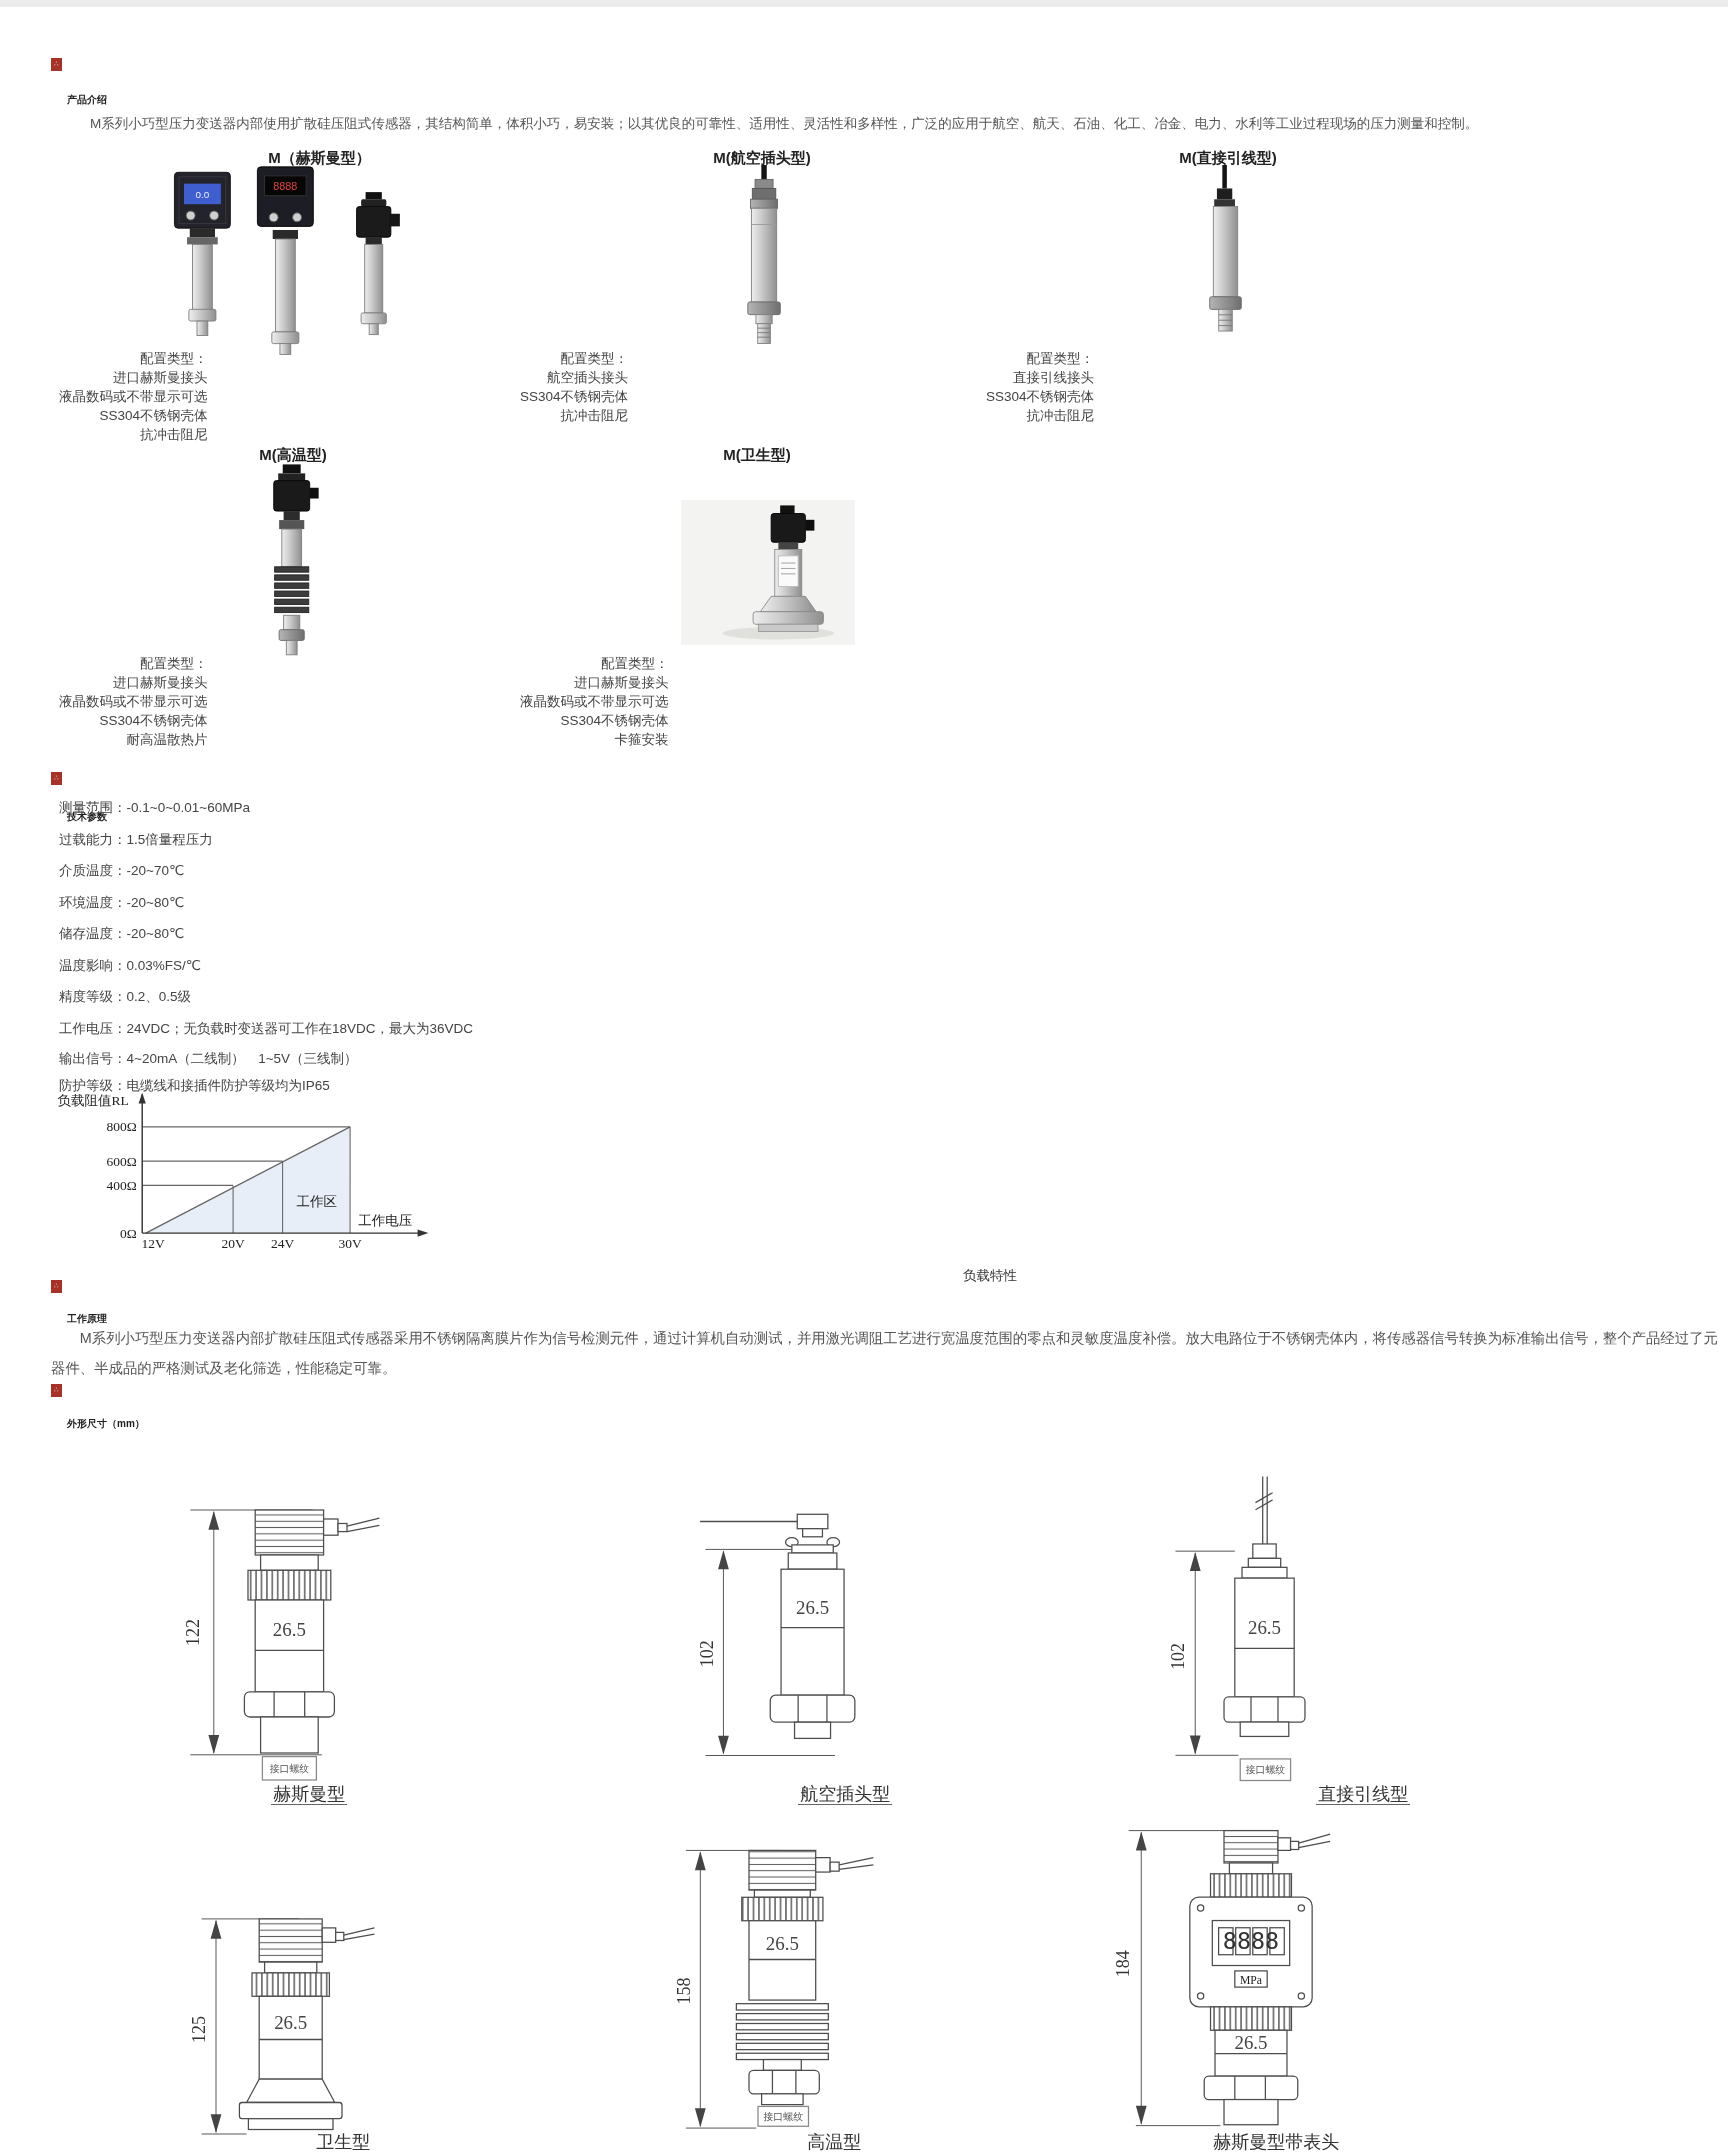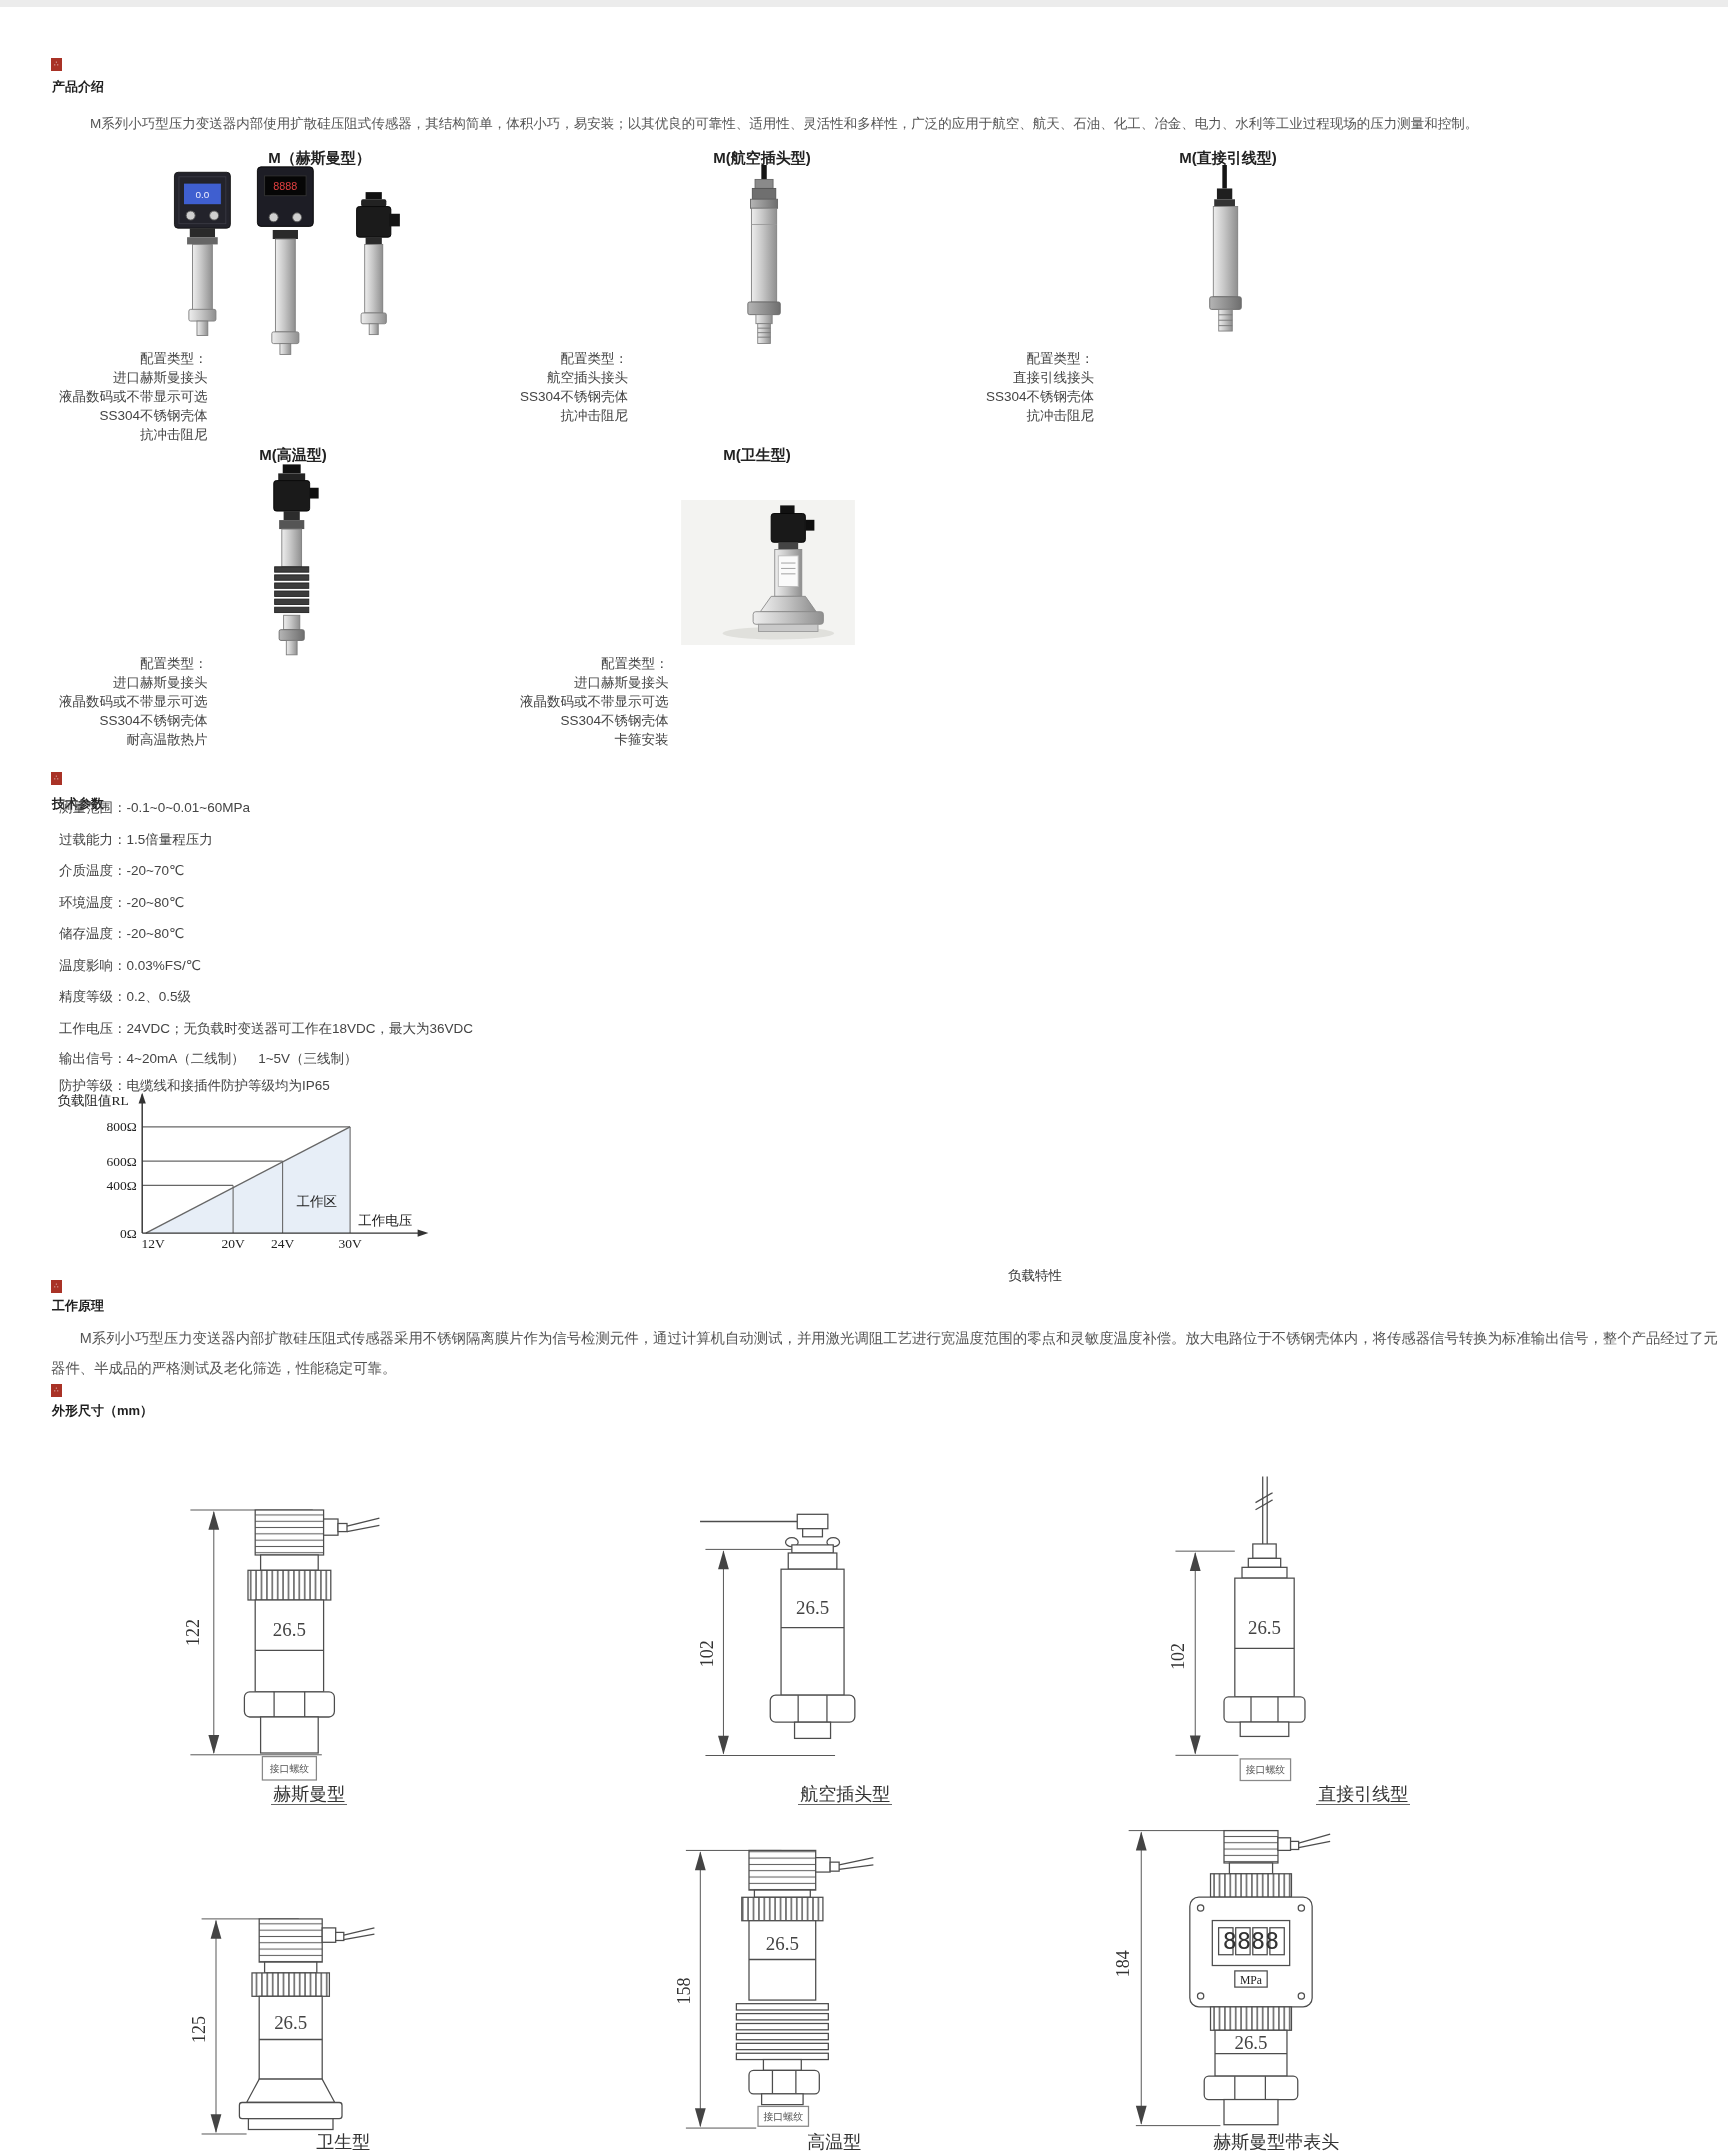--- a/index.html
+++ b/index.html
@@ -1,29 +1,29 @@
 <!DOCTYPE html>
 <html style="font-size:14.4px"><head>
 <meta charset="utf-8">
 <style>
   html,body{margin:0;padding:0;background:#fff;}
   #root{position:relative;width:1728px;height:2152px;background:#fff;overflow:hidden;
         font-family:"Liberation Sans","DejaVu Sans",sans-serif;}
   .abs{position:absolute;}
   .topbar{left:0;top:0;width:1728px;height:7.2px;background:#ececec;}
   .bullet{width:10.8px;height:12.6px;background:#a93226;color:#fff;font-size:7.2px;line-height:12.6px;text-align:center;}
-  .h{margin:1px;font-size:13px;font-weight:bold;color:#1f1f1f;}
+  .h{margin:16px;font-size:10px;font-weight:bold;color:#1f1f1f;}
   .para{margin:12px;font-size:13.5px;color:#555;line-height:21px;text-indent:2em;}
   .para2{margin:0;font-size:14.4px;color:#555;line-height:30px;text-indent:2em;}
   .plabel{font-size:15px;font-weight:bold;color:#222;text-align:center;}
   .cfg div{font-size:13.5px;color:#444;line-height:19px;text-align:right;}
   .param{font-size:13.5px;color:#444;height:16px;}
   .cap{text-align:right;font-size:18px;color:#333;}
   .cap span{border-bottom:0.9px solid #666;padding:0 1.8px;}
-  .chcap{text-align:right;font-size:13.5px;color:#333;}
+  .chcap{text-align:center;font-size:13.5px;color:#333;}
   svg text.dimnum{font-family:"Liberation Serif","DejaVu Serif",serif;font-size:20px;fill:#333;}
   svg text.bw{font-family:"Liberation Serif","DejaVu Serif",serif;font-size:21px;fill:#444;text-anchor:middle;}
   svg text.thr{font-size:11px;fill:#555;text-anchor:middle;font-family:"Liberation Sans",sans-serif;}
   svg text.ct{font-family:"Liberation Serif","DejaVu Serif",serif;font-size:15px;fill:#222;}
   svg text.digits{font-family:"DejaVu Sans Mono",monospace;font-size:26px;fill:#333;}
 </style>
 </head>
 <body>
 
 <div id="root">

